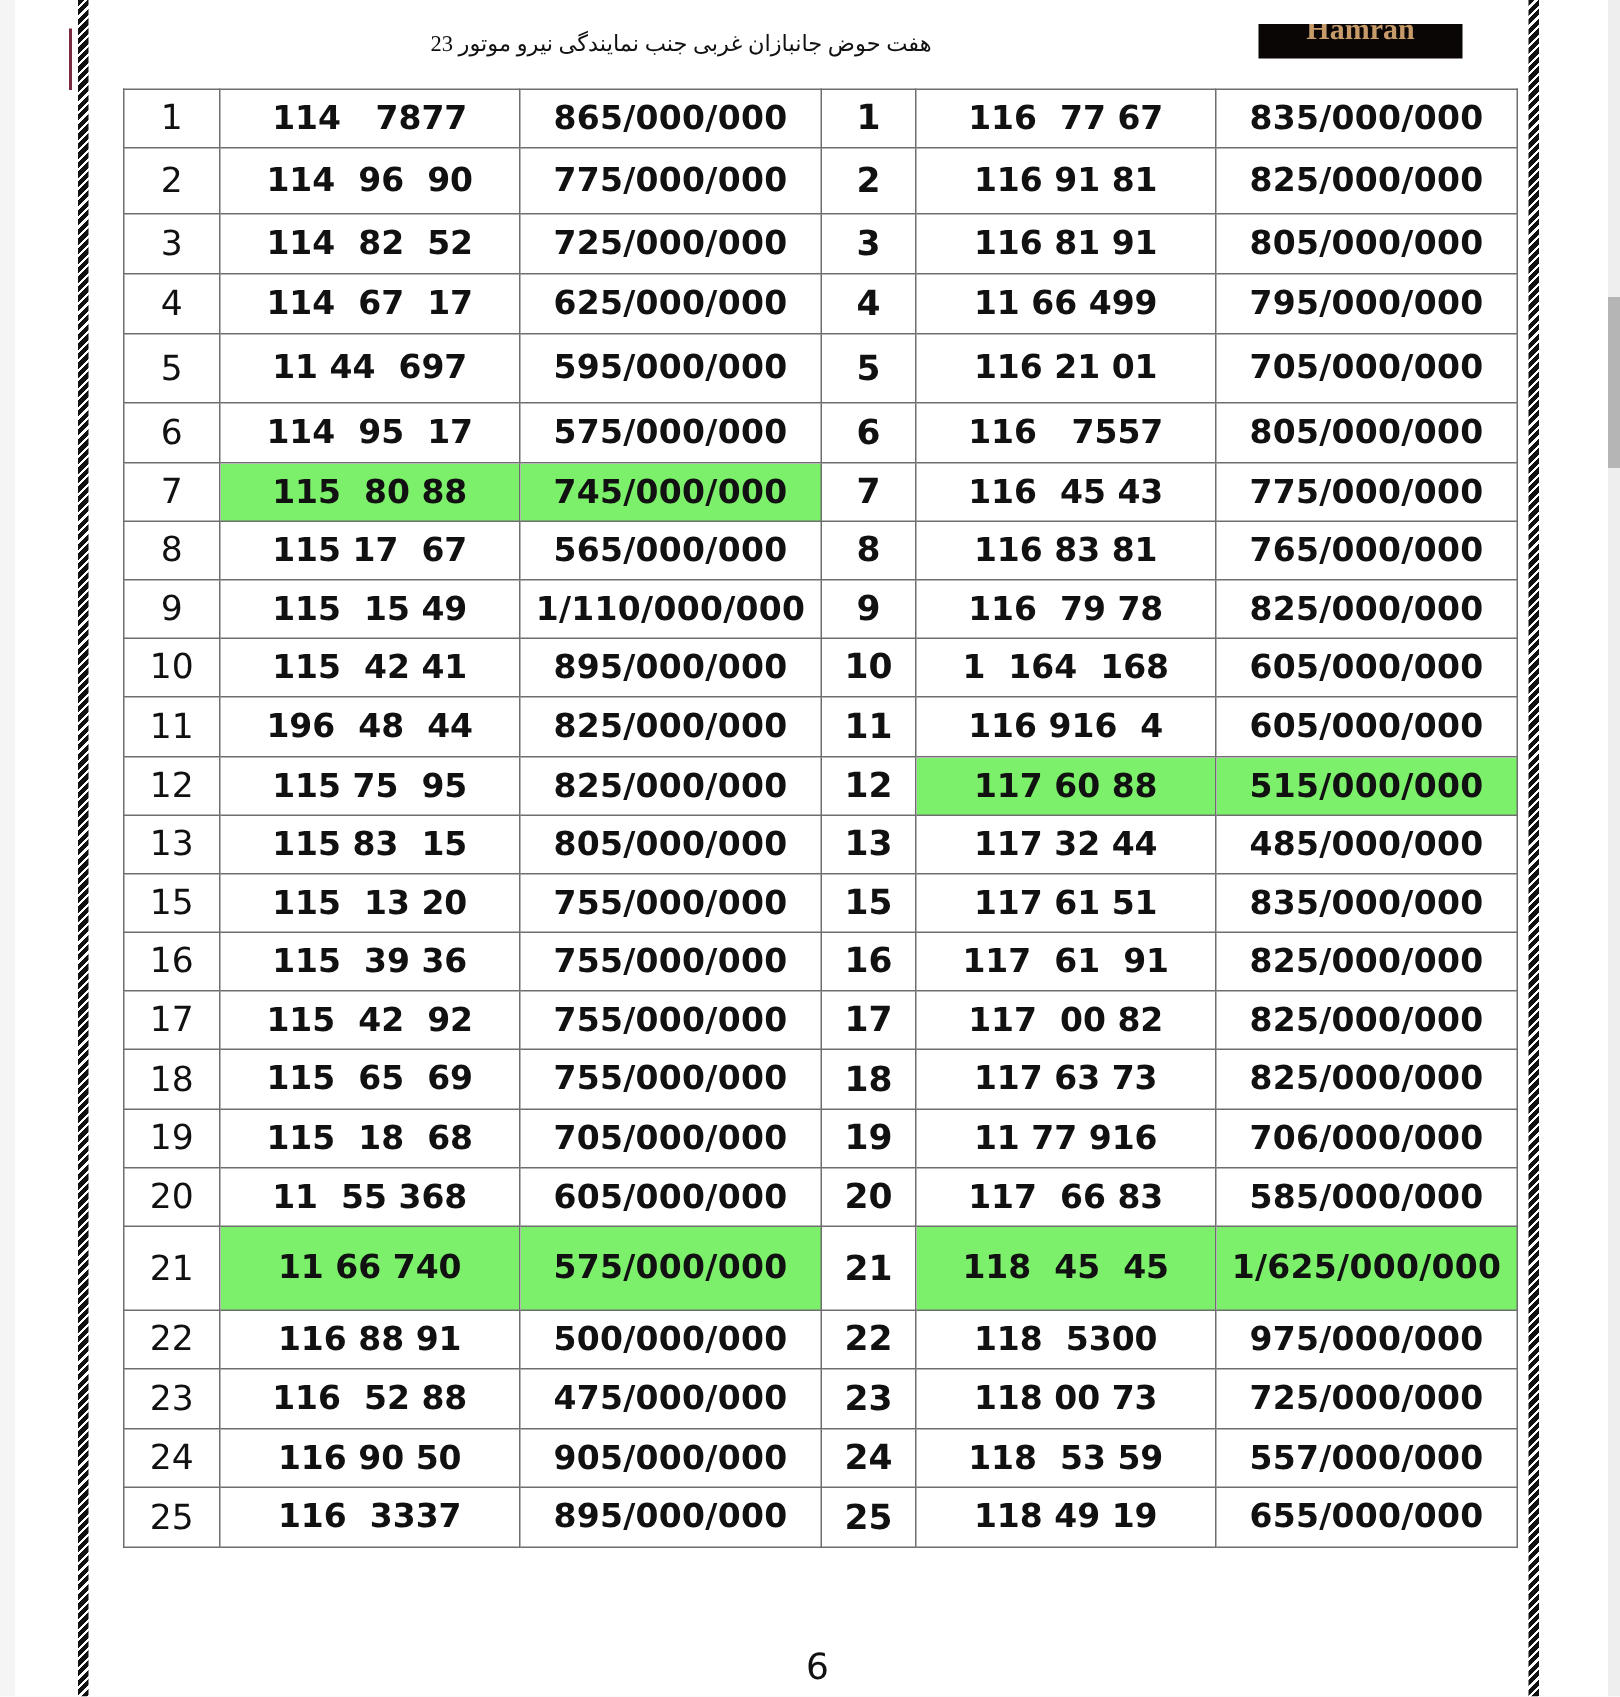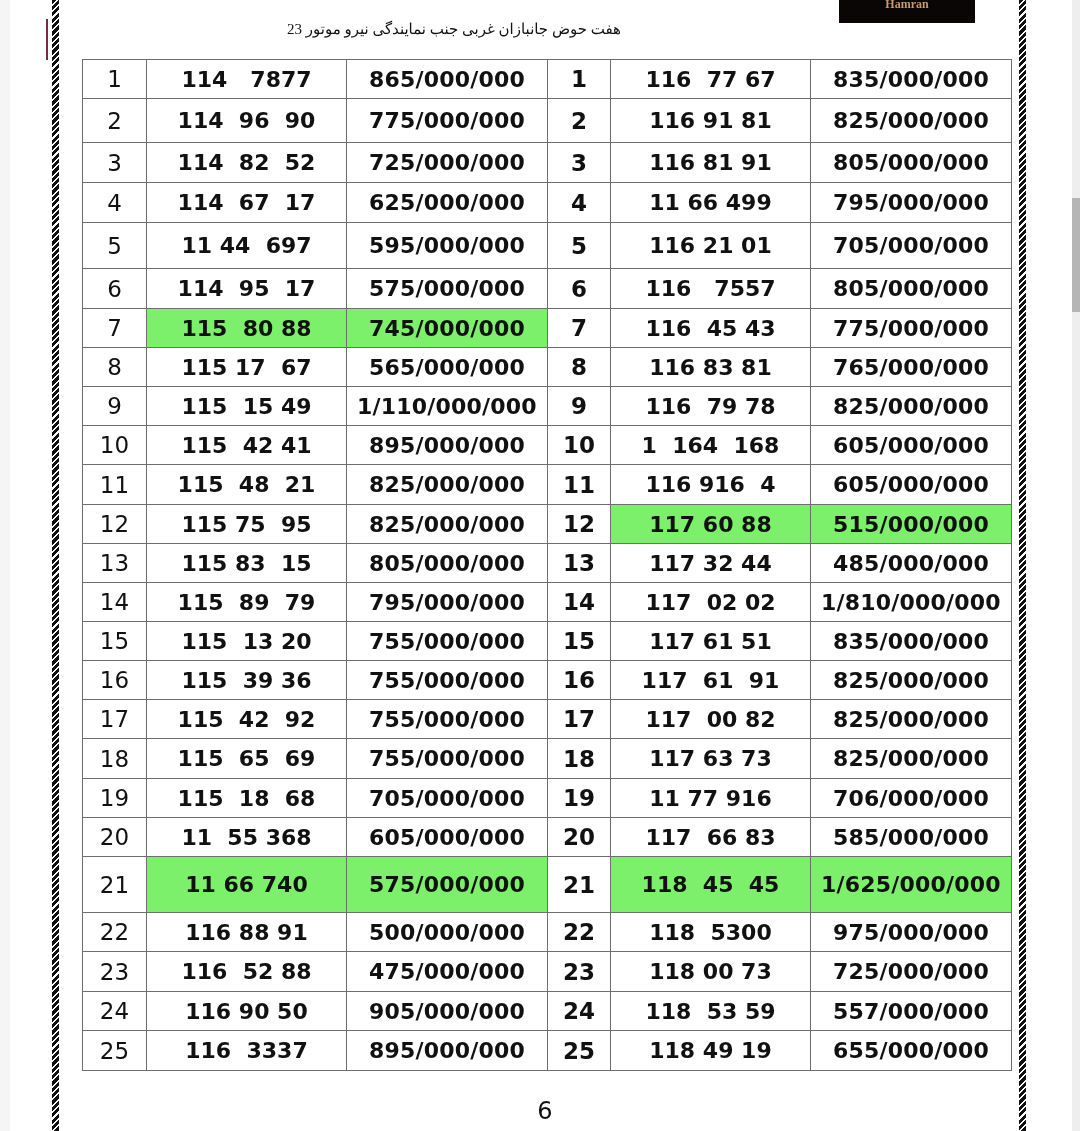--- a/index.html
+++ b/index.html
@@ -15,23 +15,23 @@
   .border-hatch {
     position:absolute; top:0; width:7px; height:1131px;
     background: repeating-linear-gradient(135deg, #111 0px, #111 3px, #ffffff 3px, #ffffff 4.5px);
   }
   .border-left { left:52px; }
   .border-right { left:1019px; }
   .margin-mark {
     position:absolute; left:46px; top:19px; width:2px; height:41px; background:#7a2a3e;
   }
   .logo {
-    position:absolute; left:839px; top:0; width:136px; height:23px;
+    position:absolute; left:839px; top:16px; width:136px; height:23px;
     background:#0a0605; color:#c79a6a;
-    font-family:"Liberation Serif", serif; font-weight:bold; font-size:12px;
+    font-family:"Liberation Serif", serif; font-weight:bold; font-size:20px;
     text-align:center; line-height:8px; overflow:hidden;
   }
   .doc-title {
     position:absolute; left:268px; top:20px; width:372px; height:22px;
     font-size:15px; color:#111; text-align:center; direction:rtl;
     font-family:Liberation Serif, serif;
   }
   .table-wrap { position:absolute; left:82px; top:59px; }
   table.listing {
     border-collapse:collapse; table-layout:fixed;
@@ -156,49 +156,41 @@
         <tr style="height: 39px;">
           <td class="idx">10</td>
           <td class="num">115  42 41</td>
           <td class="price">895/000/000</td>
           <td class="idx bold">10</td>
           <td class="num">1  164  168</td>
           <td class="price">605/000/000</td>
         </tr>
         <tr style="height: 40px;">
           <td class="idx">11</td>
-          <td class="num">115  48  21</td>
+          <td class="num">196  48  44</td>
           <td class="price">825/000/000</td>
           <td class="idx bold">11</td>
           <td class="num">116 916  4</td>
           <td class="price">605/000/000</td>
         </tr>
         <tr style="height: 39px;">
           <td class="idx">12</td>
           <td class="num">115 75  95</td>
           <td class="price">825/000/000</td>
           <td class="idx bold">12</td>
           <td class="num hl">117 60 88</td>
           <td class="price hl">515/000/000</td>
         </tr>
         <tr style="height: 39px;">
           <td class="idx">13</td>
           <td class="num">115 83  15</td>
           <td class="price">805/000/000</td>
           <td class="idx bold">13</td>
           <td class="num">117 32 44</td>
           <td class="price">485/000/000</td>
-        </tr>
-        <tr style="height: 39px;">
-          <td class="idx">14</td>
-          <td class="num">115  89  79</td>
-          <td class="price">795/000/000</td>
-          <td class="idx bold">14</td>
-          <td class="num">117  02 02</td>
-          <td class="price">1/810/000/000</td>
         </tr>
         <tr style="height: 39px;">
           <td class="idx">15</td>
           <td class="num">115  13 20</td>
           <td class="price">755/000/000</td>
           <td class="idx bold">15</td>
           <td class="num">117 61 51</td>
           <td class="price">835/000/000</td>
         </tr>
         <tr style="height: 39px;">

